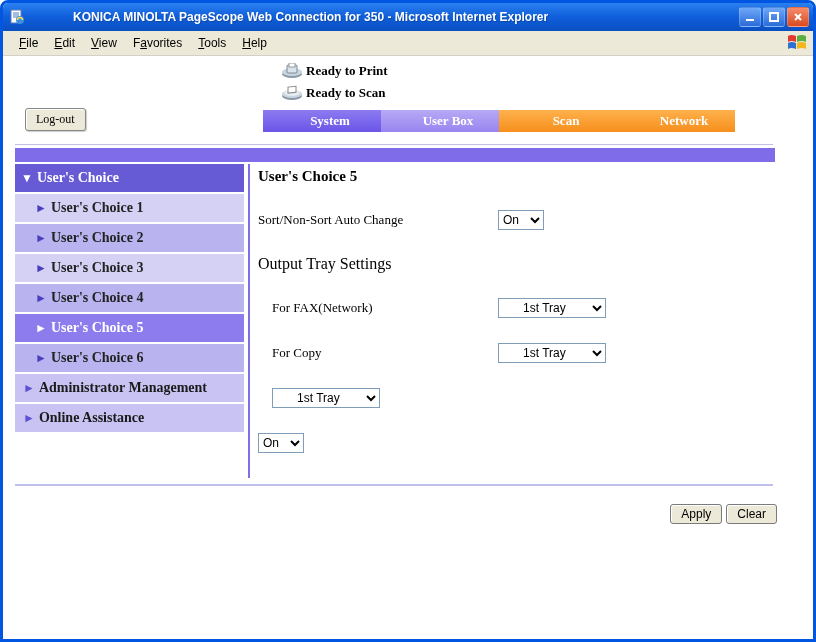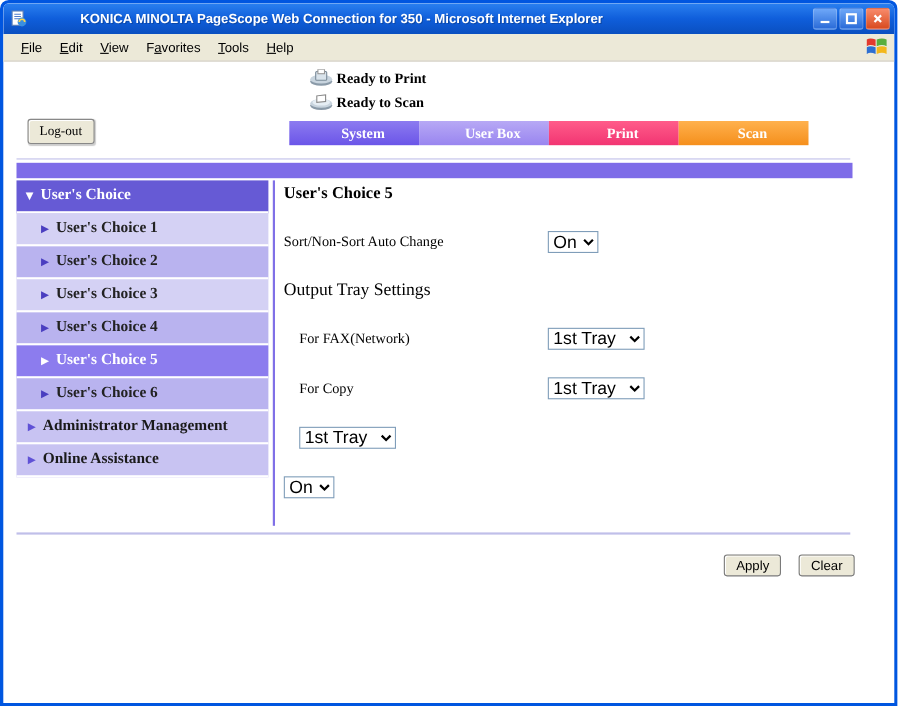--- a/index.html
+++ b/index.html
@@ -62,28 +62,28 @@
 
   .divider-v { width:2px; background:#8070E7; margin:0 4px; align-self:stretch; min-height:300px; }
 
   
   .panel { flex:1; padding:4px 2px 0 4px; font-family:Georgia, "Times New Roman", serif; }
   .panel h3 { margin:0 0 14px 0; font-size:15px; font-weight:bold; }
   .form-row { display:flex; align-items:center; margin:25px 0; }
   .form-row.sub { padding-left:14px; }
   .form-row .lbl { width:240px; font-size:13px; }
   .form-row.sub .lbl { width:226px; }
-  .form-row select { font-family:Tahoma, sans-serif; font-size:16px; background:#fff; border:1px solid #7F9DB9; height:20px; }
+  .form-row select { font-family:Tahoma, sans-serif; font-size:12px; background:#fff; border:1px solid #7F9DB9; height:20px; }
   select.narrow { width:46px; }
-  select.wide { width:88px; }
+  select.wide { width:108px;padding-left:20px; }
   .group-label { font-size:16px; margin:10px 0 6px 0; }
 
   .bottom-line { position:absolute; left:12px; top:428px; width:758px; height:2px; background:#C0BFE9; }
 
-  .action-btns { position:absolute; right:36px; top:448px; display:flex; gap:16px; }
+  .action-btns { position:absolute; right:36px; top:448px; display:flex; gap:4px; }
   .action-btns button { font-family:Tahoma, sans-serif; font-size:12px; padding:2px 10px; background:#ECE9D8; border:1px solid #7A7A7A; border-radius:3px; box-shadow:inset 1px 1px 0 #fff; }
 </style>
 </head>
 <body>
 
 <div class="window">
 
   <div class="title-bar">
     <span class="t-icon">
       <svg width="16" height="16" viewBox="0 0 16 16">
@@ -157,22 +157,22 @@
       </div>
     </div>
 
     <div class="logout-wrap">
       <button class="logout-btn">Log-out</button>
     </div>
 
     <div class="tabs">
       <div class="tab system">System</div>
       <div class="tab userbox">User Box</div>
-      <div class="tab print">Print</div>
       <div class="tab scan">Scan</div>
+      <div class="tab network">Network</div>
     </div>
 
     <div class="hr-line"></div>
     <div class="purple-bar"></div>
 
     <div class="main-layout">
 
       <div class="sidebar">
         <div class="item header">
           <span class="tri">▼</span>

